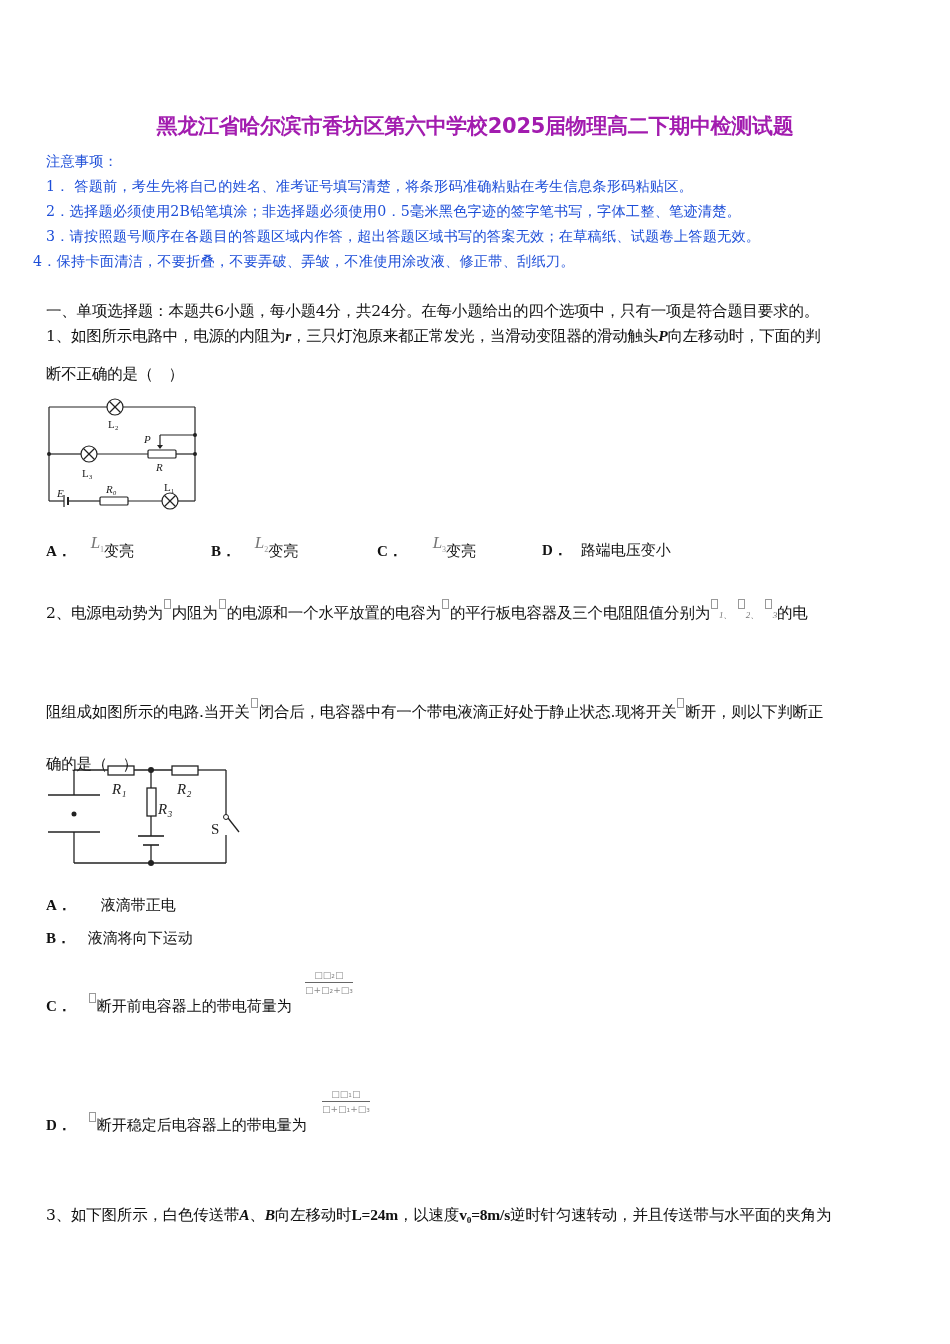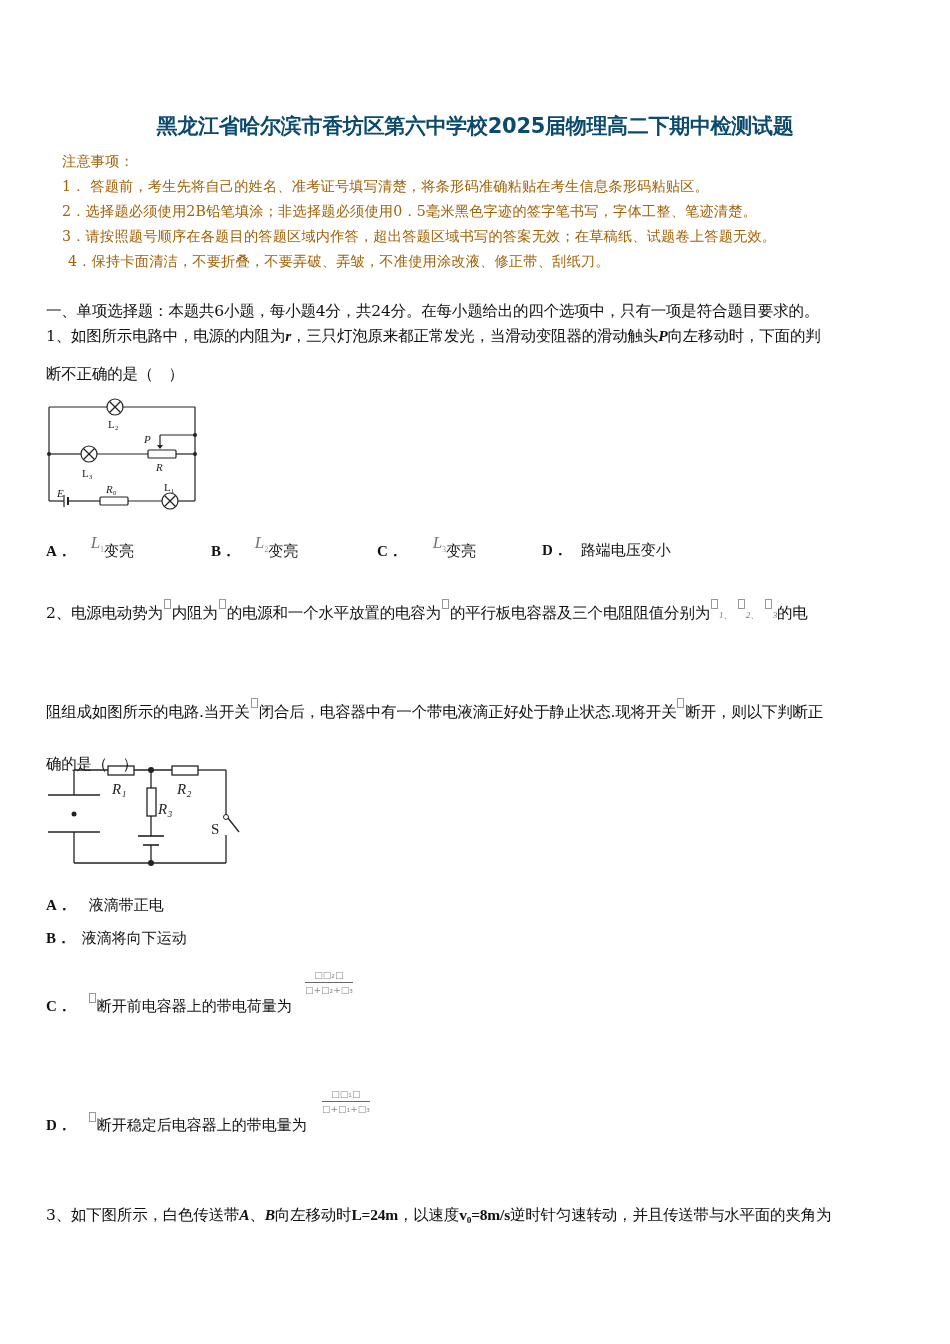--- a/index.html
+++ b/index.html
@@ -1,20 +1,20 @@
 <!DOCTYPE html>
 <html><head>
   <meta charset="utf-8">
   <style>
     * { box-sizing: border-box; margin: 0; padding: 0; }
     html, body { width: 950px; height: 1344px; background: #ffffff; overflow: hidden; }
     body { position: relative; font-family: "DejaVu Serif", "Liberation Serif", serif; color: #111111; }
     .abs { position: absolute; white-space: nowrap; }
-    .title { left: 0; width: 950px; top: 112px; text-align: center; font-family: "DejaVu Sans", "Liberation Sans", sans-serif; font-weight: bold; font-size: 21px; color: #0c4a6e; letter-spacing: -0.3px; }
-    .notice { font-size: 14.2px; color: #a16207; letter-spacing: 0.2px; margin-left: 16px; }
+    .title { left: 0; width: 950px; top: 112px; text-align: center; font-family: "DejaVu Sans", "Liberation Sans", sans-serif; font-weight: bold; font-size: 21px; color: #a21caf; letter-spacing: -0.3px; }
+    .notice { font-size: 14.2px; color: #1d4ed8; letter-spacing: 0.2px; }
     .body-text { font-size: 15.5px; color: #111; letter-spacing: -0.2px; }
     .opt { font-size: 15px; color: #111; }
     .opt-letter { font-family: "Liberation Serif", serif; font-weight: bold; font-size: 15px; }
     .ph { display: inline-block; width: 7px; height: 10px; border: 1px solid #999; vertical-align: top; margin: 0 1px; position: relative; top: -4px; }
     .sub-ital { font-family: "Liberation Serif", serif; font-style: italic; font-size: 9px; color: #777; }
     .lsym { display: inline-block; font-family: "Liberation Serif", serif; font-style: italic; color: #777; font-size: 17px; position: relative; top: -8px; }
     .lsym sub { font-size: 8px; font-style: normal; color: #999; }
     .frac { display: inline-block; text-align: center; font-size: 9px; color: #888; font-family: "DejaVu Sans", sans-serif; }
     .frac .num { display: block; border-bottom: 1px solid #666; padding: 0 3px 2px; }
     .frac .den { display: block; padding-top: 2px; }
@@ -23,21 +23,21 @@
   </style>
 </head>
 <body>
 
 <div class="abs title">黑龙江省哈尔滨市香坊区第六中学校2025届物理高二下期中检测试题</div>
 
 <div class="abs notice" style="left:46px; top:152px;">注意事项：</div>
 <div class="abs notice" style="left:46px; top:177px;">1．  答题前，考生先将自己的姓名、准考证号填写清楚，将条形码准确粘贴在考生信息条形码粘贴区。</div>
 <div class="abs notice" style="left:46px; top:202px;">2．选择题必须使用2B铅笔填涂；非选择题必须使用0．5毫米黑色字迹的签字笔书写，字体工整、笔迹清楚。</div>
 <div class="abs notice" style="left:46px; top:227px;">3．请按照题号顺序在各题目的答题区域内作答，超出答题区域书写的答案无效；在草稿纸、试题卷上答题无效。</div>
-<div class="abs notice" style="left:52px; top:252px;text-align:right;">4．保持卡面清洁，不要折叠，不要弄破、弄皱，不准使用涂改液、修正带、刮纸刀。</div>
+<div class="abs notice" style="left:33px; top:252px;text-align:right;">4．保持卡面清洁，不要折叠，不要弄破、弄皱，不准使用涂改液、修正带、刮纸刀。</div>
 
 <div class="abs body-text" style="left:46px; top:301px;">一、单项选择题：本题共6小题，每小题4分，共24分。在每小题给出的四个选项中，只有一项是符合题目要求的。</div>
 
 <div class="abs body-text" style="left:46px; top:326px;">
   <span>1、如图所示电路中，电源的内阻为</span><span class="ital">r</span><span>，三只灯泡原来都正常发光，当滑动变阻器的滑动触头</span><span class="ital">P</span><span>向左移动时，下面的判</span>
 </div>
 <div class="abs body-text" style="left:46px; top:364px;">断不正确的是（　）</div>
 
 <svg class="circuit" style="left:44px; top:393px;" width="160" height="118" viewBox="0 0 160 118">
   <g stroke="#222" stroke-width="1.2" fill="none">
@@ -147,25 +147,25 @@
   <g font-family="Liberation Serif, serif" font-size="15" fill="#222">
     <text x="68" y="34" font-style="italic">R₁</text>
     <text x="133" y="34" font-style="italic">R₂</text>
     <text x="114" y="54" font-style="italic">R₃</text>
     <text x="167" y="74">S</text>
   </g>
 </svg>
 
 <div class="abs opt" style="left:46px; top:896px;">
   <span class="opt-letter">A．</span>
-  <span style="margin-left:12px;">液滴带正电</span>
+  <span style="margin-left:24px;">液滴带正电</span>
 </div>
 <div class="abs opt" style="left:46px; top:929px;">
   <span class="opt-letter">B．</span>
-  <span style="margin-left:6px;">液滴将向下运动</span>
+  <span style="margin-left:12px;">液滴将向下运动</span>
 </div>
 <div class="abs opt" style="left:46px; top:997px;">
   <span class="opt-letter">C．</span>
   <span class="ph" style="margin-left:12px;"></span><span>断开前电容器上的带电荷量为</span>
 </div>
 <div class="abs frac" style="left:305px; top:970px;">
   <span class="num">□□₂□</span>
   <span class="den">□+□₂+□₃</span>
 </div>
 <div class="abs opt" style="left:46px; top:1116px;">

